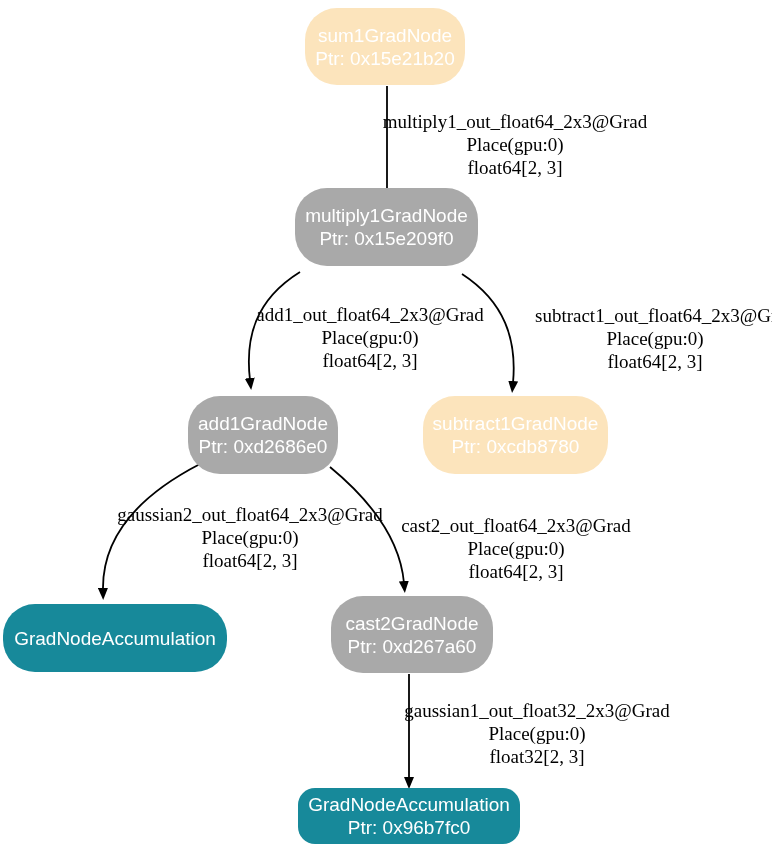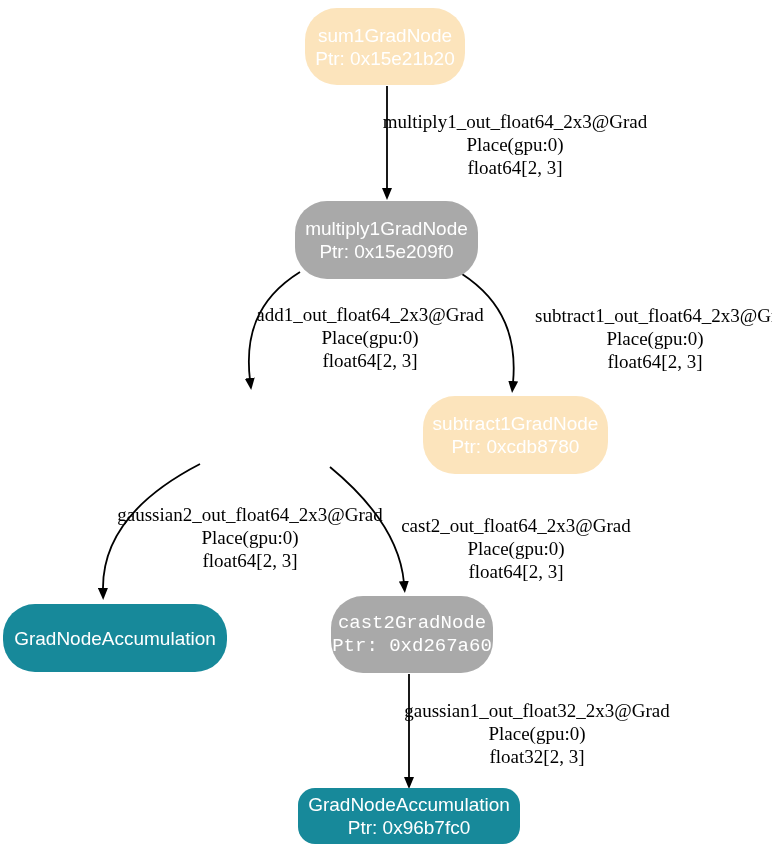--- a/index.html
+++ b/index.html
@@ -74,36 +74,40 @@
     <path class="edge" d="M 200 464 C 140 495 102 535 103 590" marker-end="url(#arrowhead)"></path>
     <path class="edge" d="M 330 467 C 370 500 400 538 404 583" marker-end="url(#arrowhead)"></path>
     <path class="edge" d="M 409 674 L 409 779" marker-end="url(#arrowhead)"></path>
   </svg>
 
   <div class="node fill-leaf" style="left:305px; top:8px; width:160px; height:77px;">
     <div>sum1GradNode</div>
     <div>Ptr: 0x15e21b20</div>
   </div>
 
-  <div class="node fill-op" style="left:295px; top:201px; width:183px; height:78px;">
+  <div class="node fill-op" style="left:295px; top:188px; width:183px; height:78px;">
     <div>multiply1GradNode</div>
     <div>Ptr: 0x15e209f0</div>
   </div>
 
+  <div class="node fill-op" style="left:188px; top:396px; width:150px; height:78px;">
+    <div>add1GradNode</div>
+    <div>Ptr: 0xd2686e0</div>
+  </div>
 
   <div class="node fill-leaf" style="left:423px; top:396px; width:185px; height:78px;">
     <div>subtract1GradNode</div>
     <div>Ptr: 0xcdb8780</div>
   </div>
 
   <div class="node fill-acc" style="left:3px; top:604px; width:224px; height:68px;">
     <div>GradNodeAccumulation</div>
   </div>
 
-  <div class="node fill-op" style="left:331px; top:596px; width:162px; height:77px;font-family:Liberation Mono, monospace;">
+  <div class="node fill-op" style="left:331px; top:596px; width:162px; height:77px;">
     <div>cast2GradNode</div>
     <div>Ptr: 0xd267a60</div>
   </div>
 
   <div class="node fill-acc" style="left:298px; top:788px; width:222px; height:56px; border-radius:17px;">
     <div>GradNodeAccumulation</div>
     <div>Ptr: 0x96b7fc0</div>
   </div>
 
   <div class="edge-label" style="left:380px; top:110px; width:270px;">

